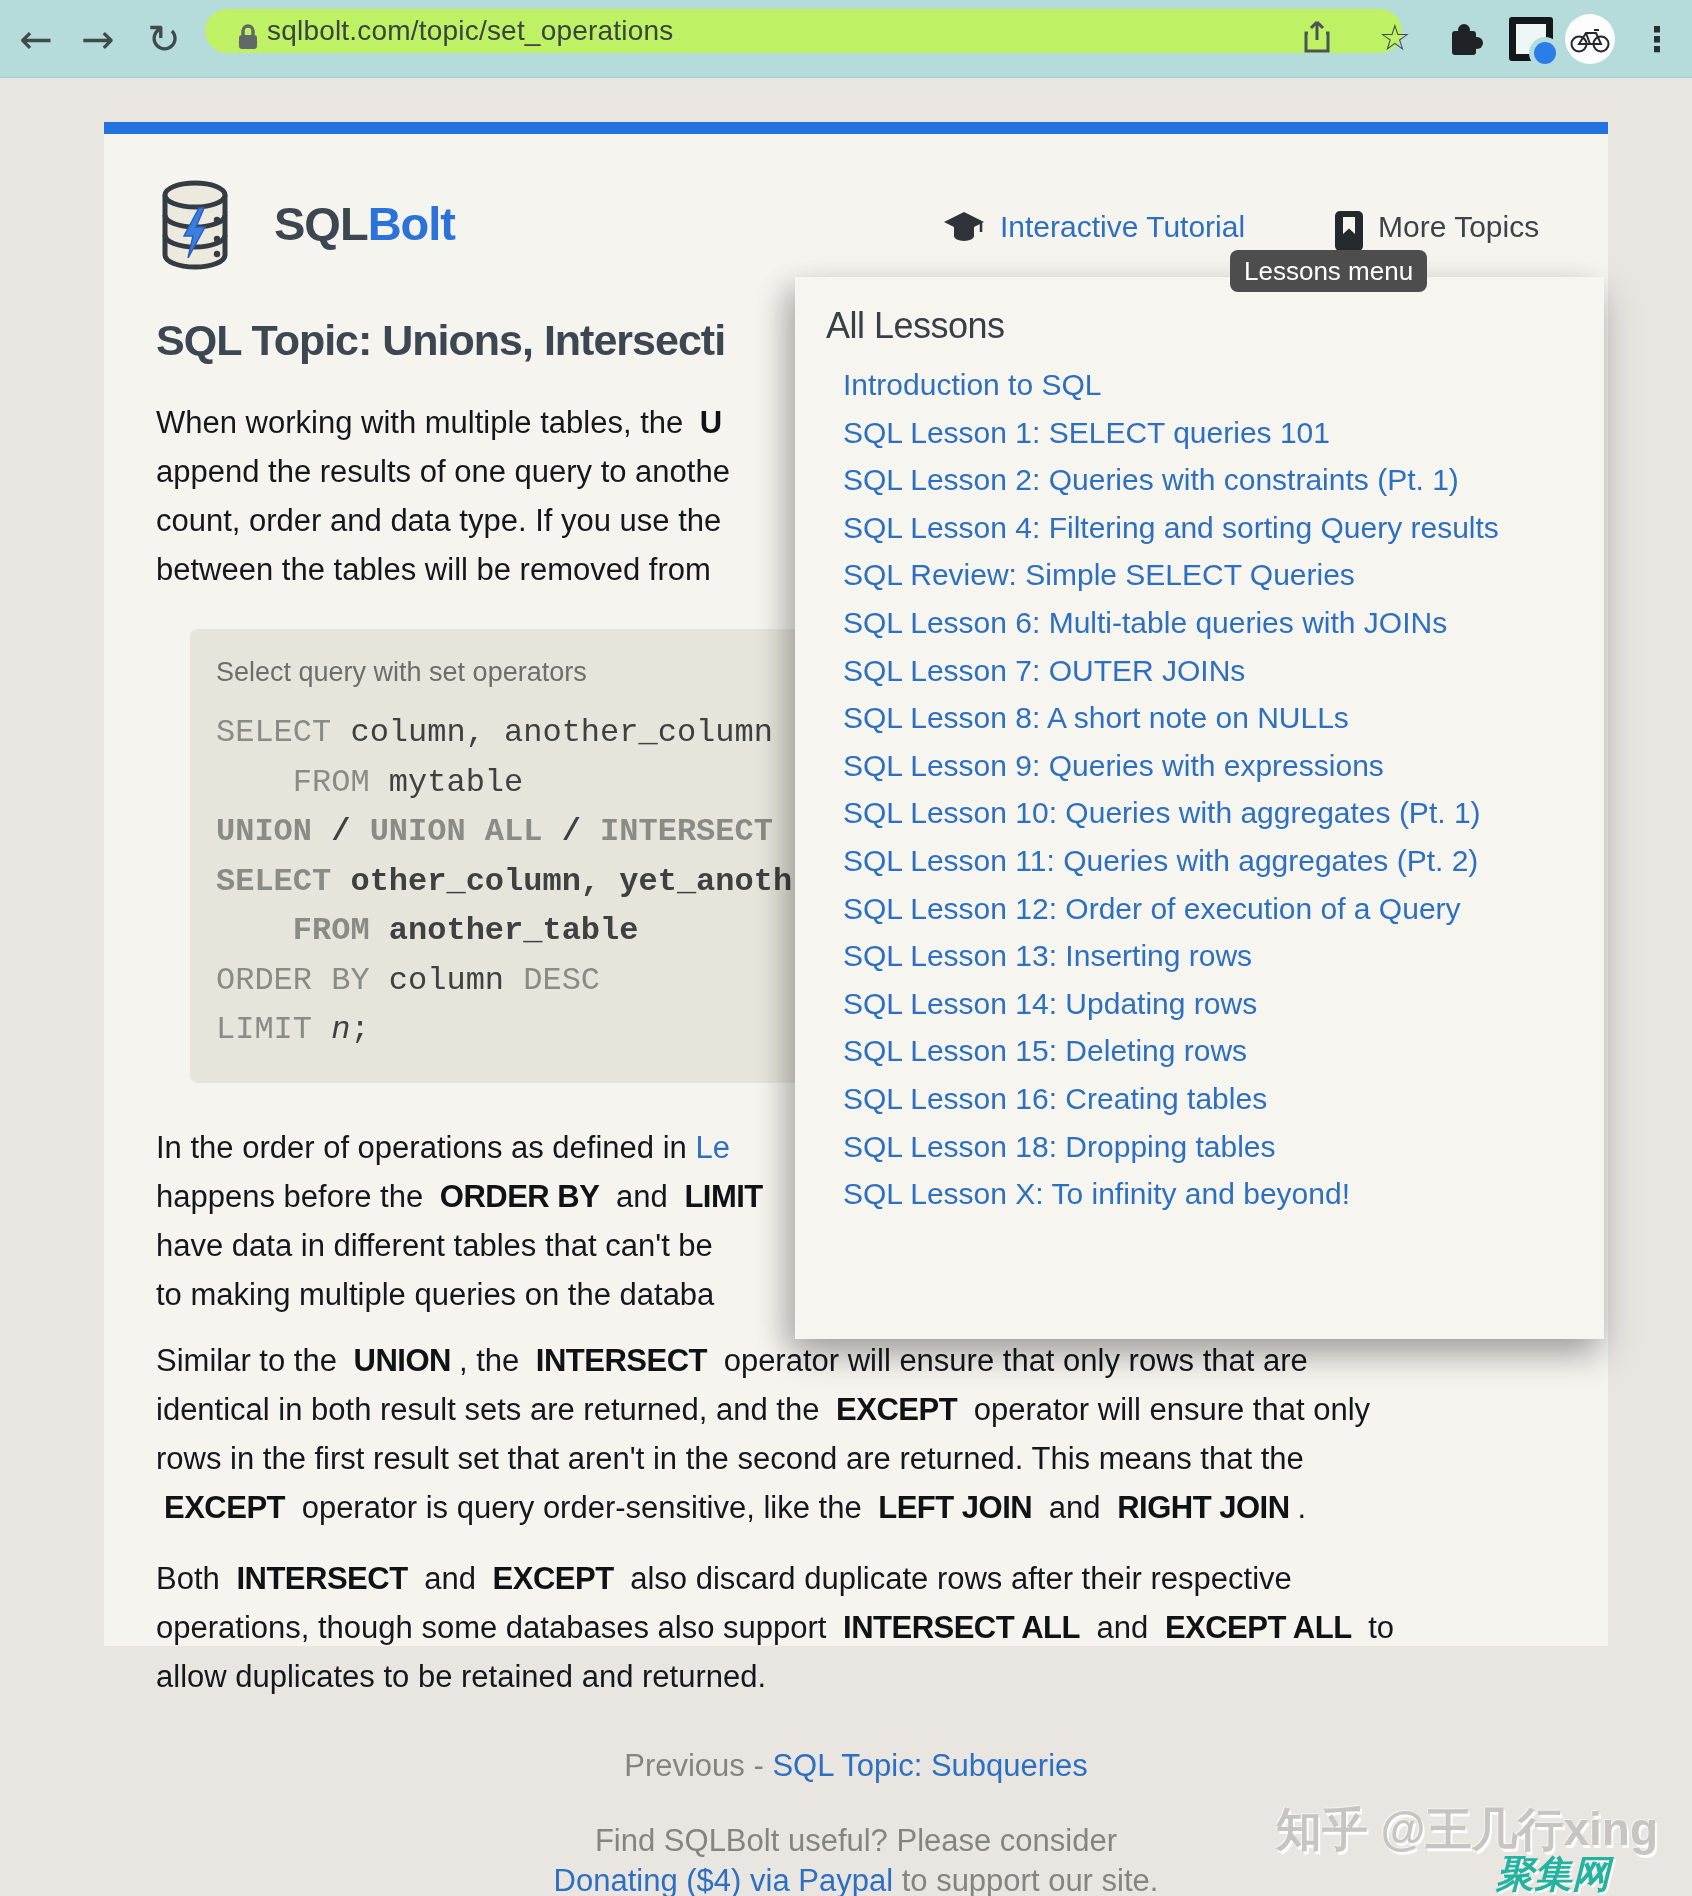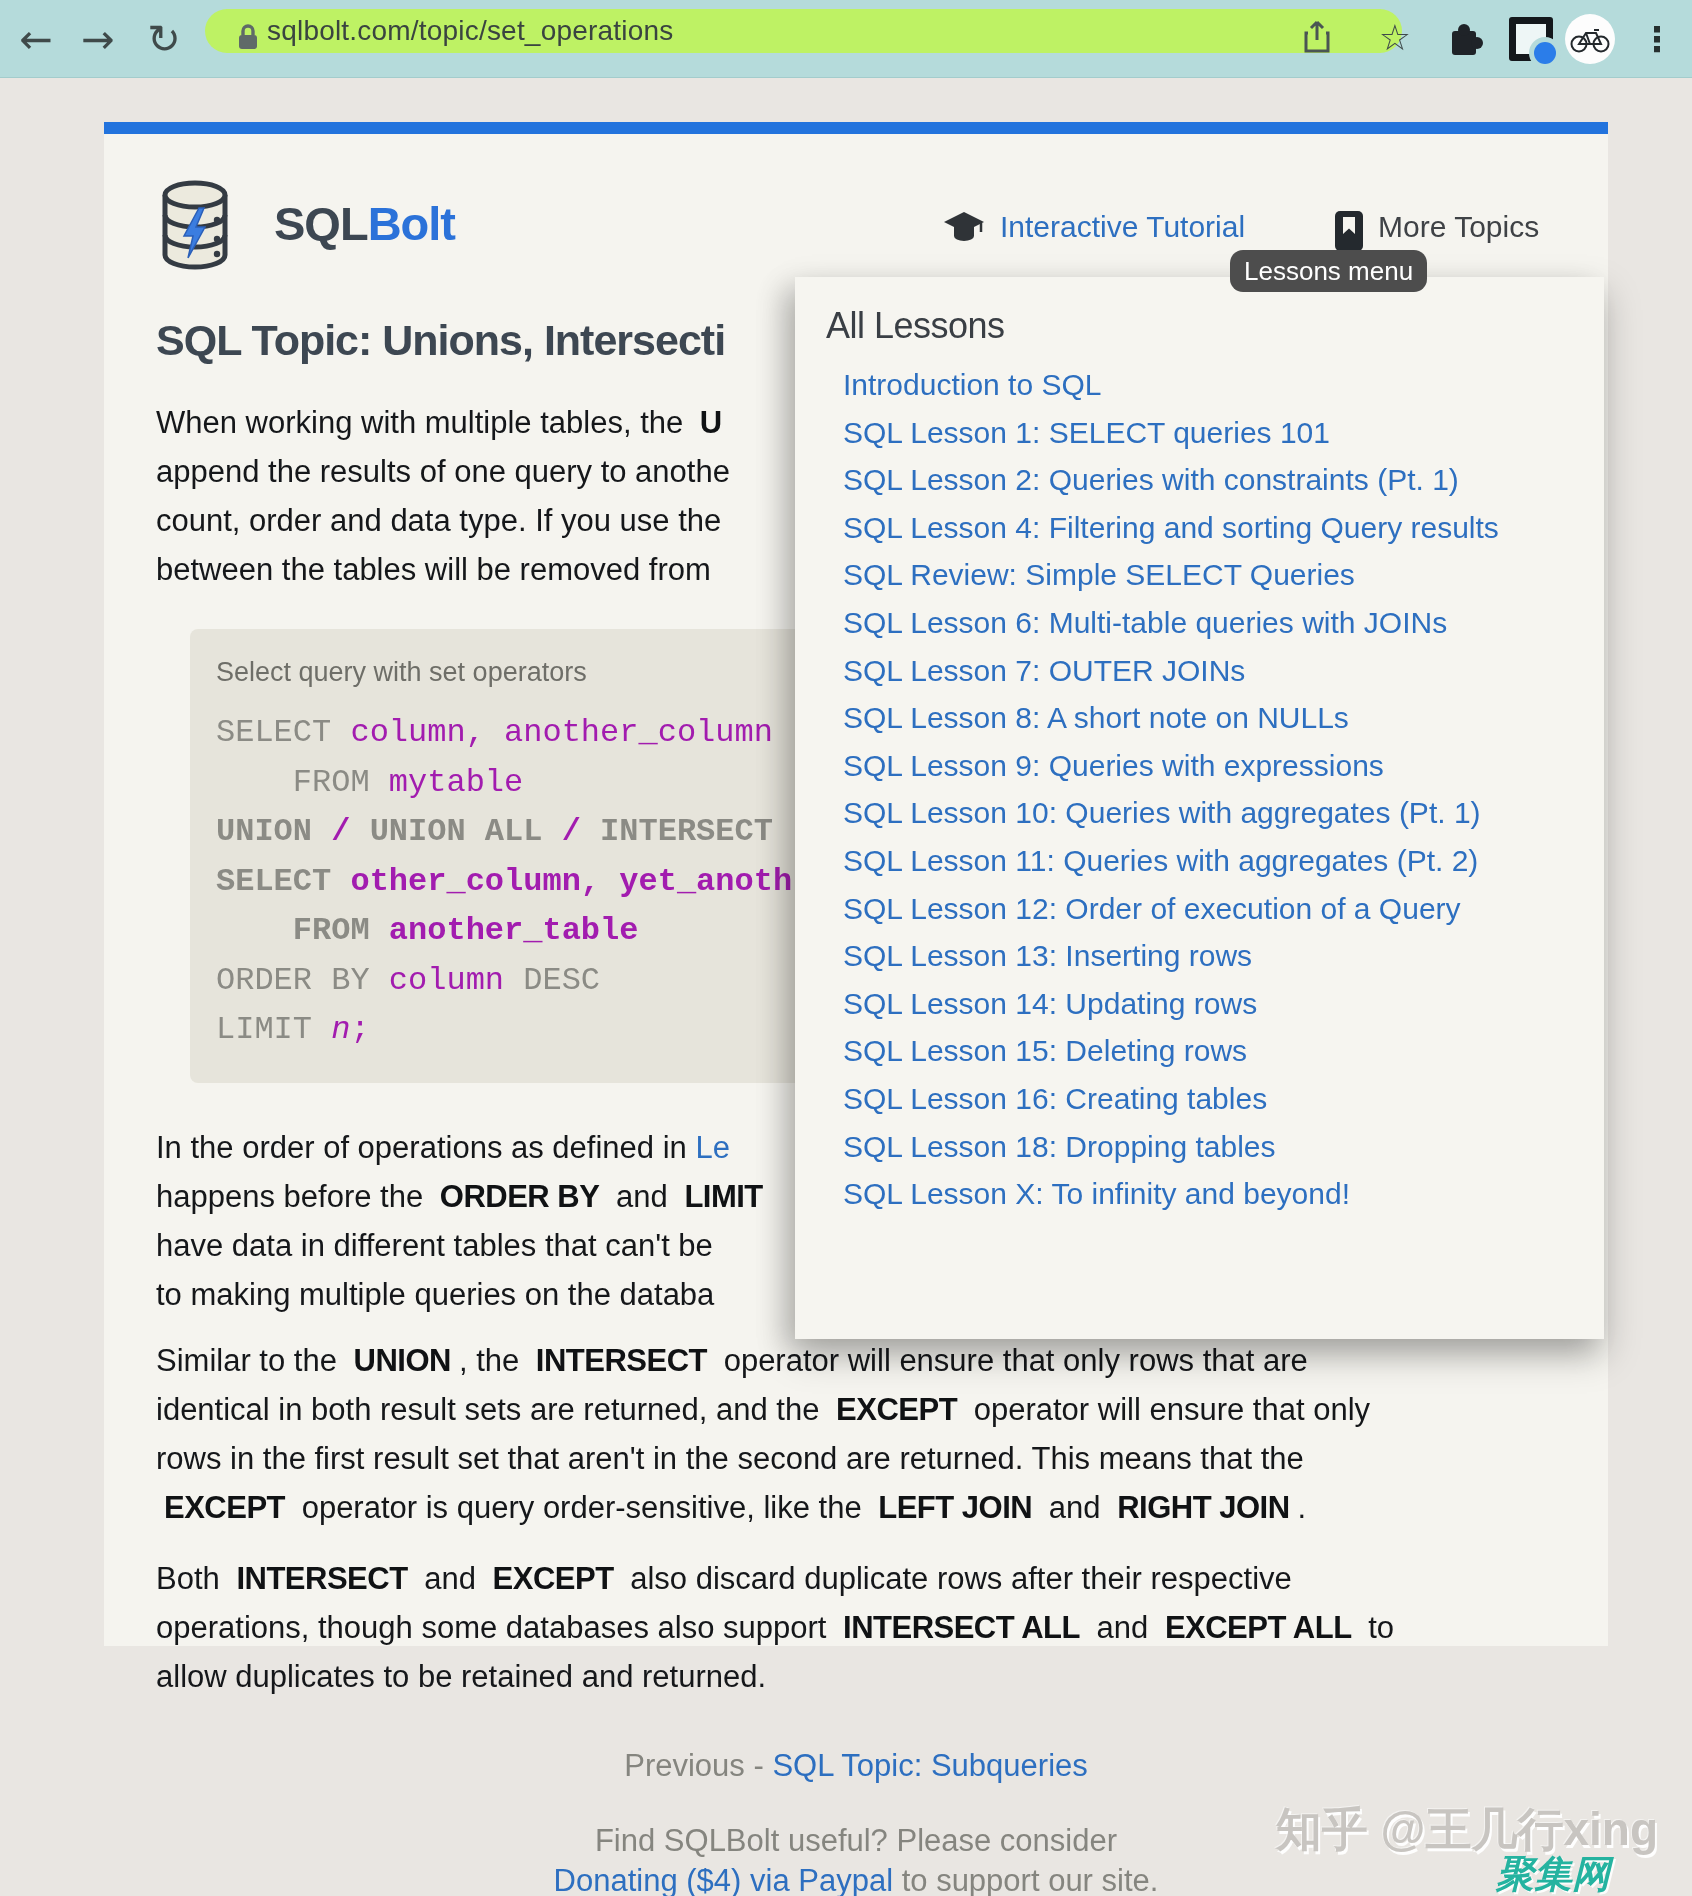--- a/index.html
+++ b/index.html
@@ -35,40 +35,40 @@
   .sitehead{position:absolute;left:0;top:12px;width:100%;height:170px;}
   .logo-svg{position:absolute;left:55px;top:46px;}
   .logotxt{position:absolute;left:170px;top:62px;font-size:47px;font-weight:700;letter-spacing:-1px;color:#3d4752;}
   .logotxt .b{color:#2b72d9;}
   .nav-item{position:absolute;top:76px;display:flex;align-items:flex-start;font-size:30px;}
   .nav-tut{left:838px;color:#2d6fc0;}
   .nav-more{left:1230px;color:#3f4246;}
   .nav-item .nicon{margin-right:14px;display:flex;align-items:center;}
   
   .tooltip{position:absolute;left:1126px;top:128px;min-width:150px;height:42px;background:#4d4d4d;color:#fff;
-    font-size:26px;display:flex;align-items:center;justify-content:center;padding:0 14px;z-index:40;border-radius:13px;}
+    font-size:26px;display:flex;align-items:center;justify-content:center;padding:0 14px;z-index:40;border-radius:8px;}
   
   .dropdown{position:absolute;left:691px;top:155px;width:809px;height:1062px;background:#f6f5f0;z-index:20;
     box-shadow:0 16px 34px rgba(0,0,0,.25),-14px 10px 26px rgba(0,0,0,.14);}
   .dd-title{margin:28px 0 14px 31px;font-size:36px;color:#3a3f45;letter-spacing:-0.5px;}
   .dd-list{margin-left:48px;}
   .lesson{display:block;line-height:47.6px;height:47.6px;font-size:30px;color:#2d6fc0;text-decoration:none;white-space:nowrap;cursor:pointer;}
   
   .h1{position:absolute;left:52px;top:194px;font-size:43px;font-weight:700;letter-spacing:-1px;color:#3d4752;white-space:nowrap;}
   .para{position:absolute;left:52px;}
   .para .tline{line-height:49px;height:49px;white-space:pre;font-size:31px;color:#15171a;}
   .p1{top:276px;} .p2{top:1001px;} .p3{top:1214px;} .p4{top:1432px;}
   .icode{font-weight:700;letter-spacing:-0.5px;padding:0 8px;color:#101214;}
   .ilink{color:#2d6fc0;}
   
   .codebox{position:absolute;left:86px;top:507px;width:1331px;height:454px;background:#e6e4db;border-radius:8px;}
   .codecap{margin:28px 0 20px 26px;font-size:27px;color:#6e6e68;}
   .codelines{margin-left:26px;}
   .codelines .tline{line-height:49.5px;height:49.5px;white-space:pre;font-family:"Liberation Mono",monospace;font-size:32px;}
-  .kw{color:#8b8b85;} .idn{color:#a21caf;} .bb{font-weight:700;} .itl{font-style:italic;}
+  .kw{color:#8b8b85;} .idn{color:#404040;} .bb{font-weight:700;} .itl{font-style:italic;}
   
   .f-line{position:absolute;left:0;width:100%;text-align:center;font-size:31px;color:#85857f;white-space:pre;}
   .f-prev{top:1626px;}
   .f-support{top:1701px;}
   .f-donate{top:1741px;}
   .f-line .ilink{font-size:31px;}
   
   .wm{position:absolute;top:1799px;right:34px;z-index:50;font-size:46px;font-weight:700;color:#c8c5c1;
     text-shadow:2px 3px 0 rgba(255,255,255,.95),-1px -1px 0 rgba(255,255,255,.5);white-space:nowrap;}
   .wm2{position:absolute;top:1849px;right:82px;z-index:50;font-size:38px;font-weight:700;font-style:italic;color:#25b3a0;

